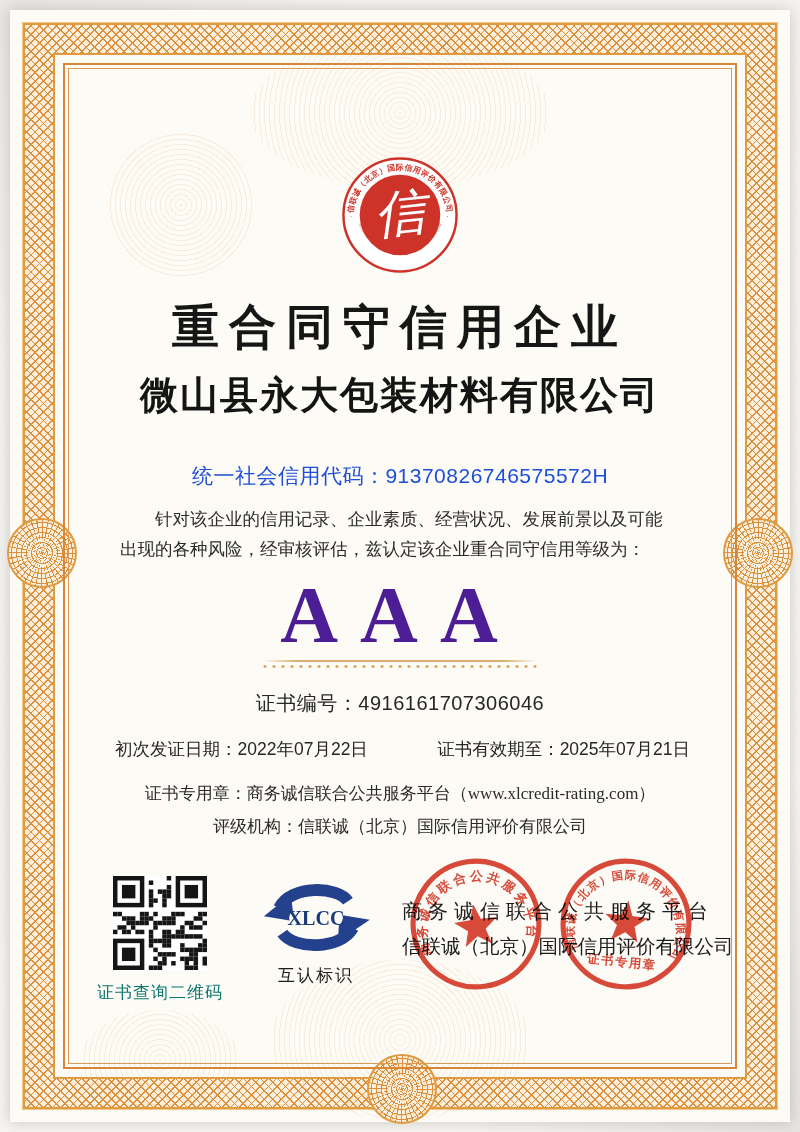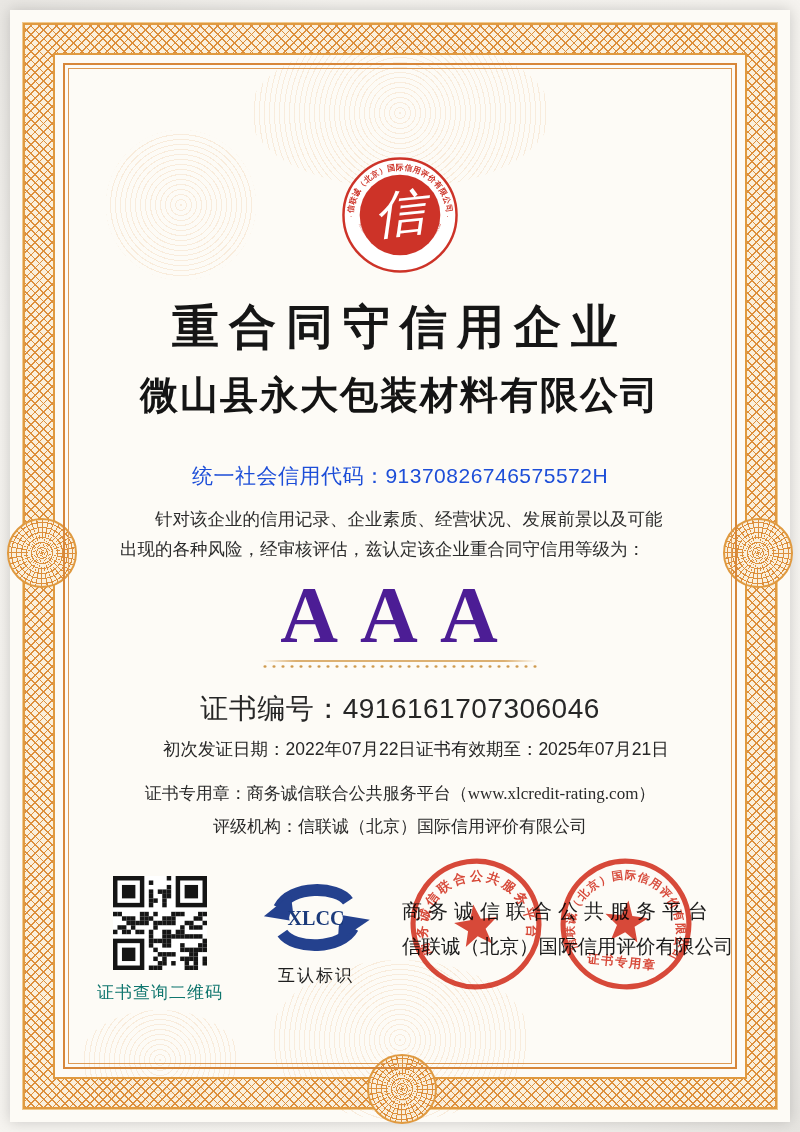--- a/index.html
+++ b/index.html
@@ -59,23 +59,23 @@
   .stmt .l2{white-space:nowrap;}
   .rating{position:absolute;left:0;right:0;top:560px;text-align:center;
     font-size:80px;font-weight:700;letter-spacing:22px;color:#4c1d95;}
   .divider{position:absolute;left:50%;top:650px;width:274px;margin-left:-137px;}
   .divider .ln1{height:1.5px;background:linear-gradient(90deg,transparent,#dcb072 12%,#dcb072 88%,transparent);}
   .divider .ln2{height:5px;margin-top:2px;
      background:
        radial-gradient(circle at 50% 50%, #cf9a4e 0 1px, transparent 1.6px) center/9px 5px repeat-x;}
   .certno{position:absolute;left:0;right:0;top:680px;text-align:center;
     font-family:"Liberation Sans","DejaVu Sans",sans-serif;
-    font-size:28px;color:#262626;letter-spacing:.5px;}
+    font-size:20px;color:#262626;letter-spacing:.5px;}
   .dates{position:absolute;left:105px;right:100px;top:727px;display:flex;
-    justify-content:flex-start;font-size:17.5px;color:#262626;margin-left:48px;}
+    justify-content:space-between;font-size:17.5px;color:#262626;}
   .dates .val{font-family:"Liberation Sans","DejaVu Sans",sans-serif;}
   .website,.agency{position:absolute;left:0;right:0;text-align:center;
     font-size:17px;color:#2a2a2a;}
   .website{top:772px;}
   .agency{top:805px;}
   
   .qrblock{position:absolute;left:80px;top:866px;width:140px;text-align:center;}
   .qrblock svg{width:94px;height:94px;background:#fff;}
   .qrcap{margin-top:7px;font-size:17px;color:#0f766e;letter-spacing:1px;}
   .xlccblock{position:absolute;left:228px;top:866px;width:156px;text-align:center;}

